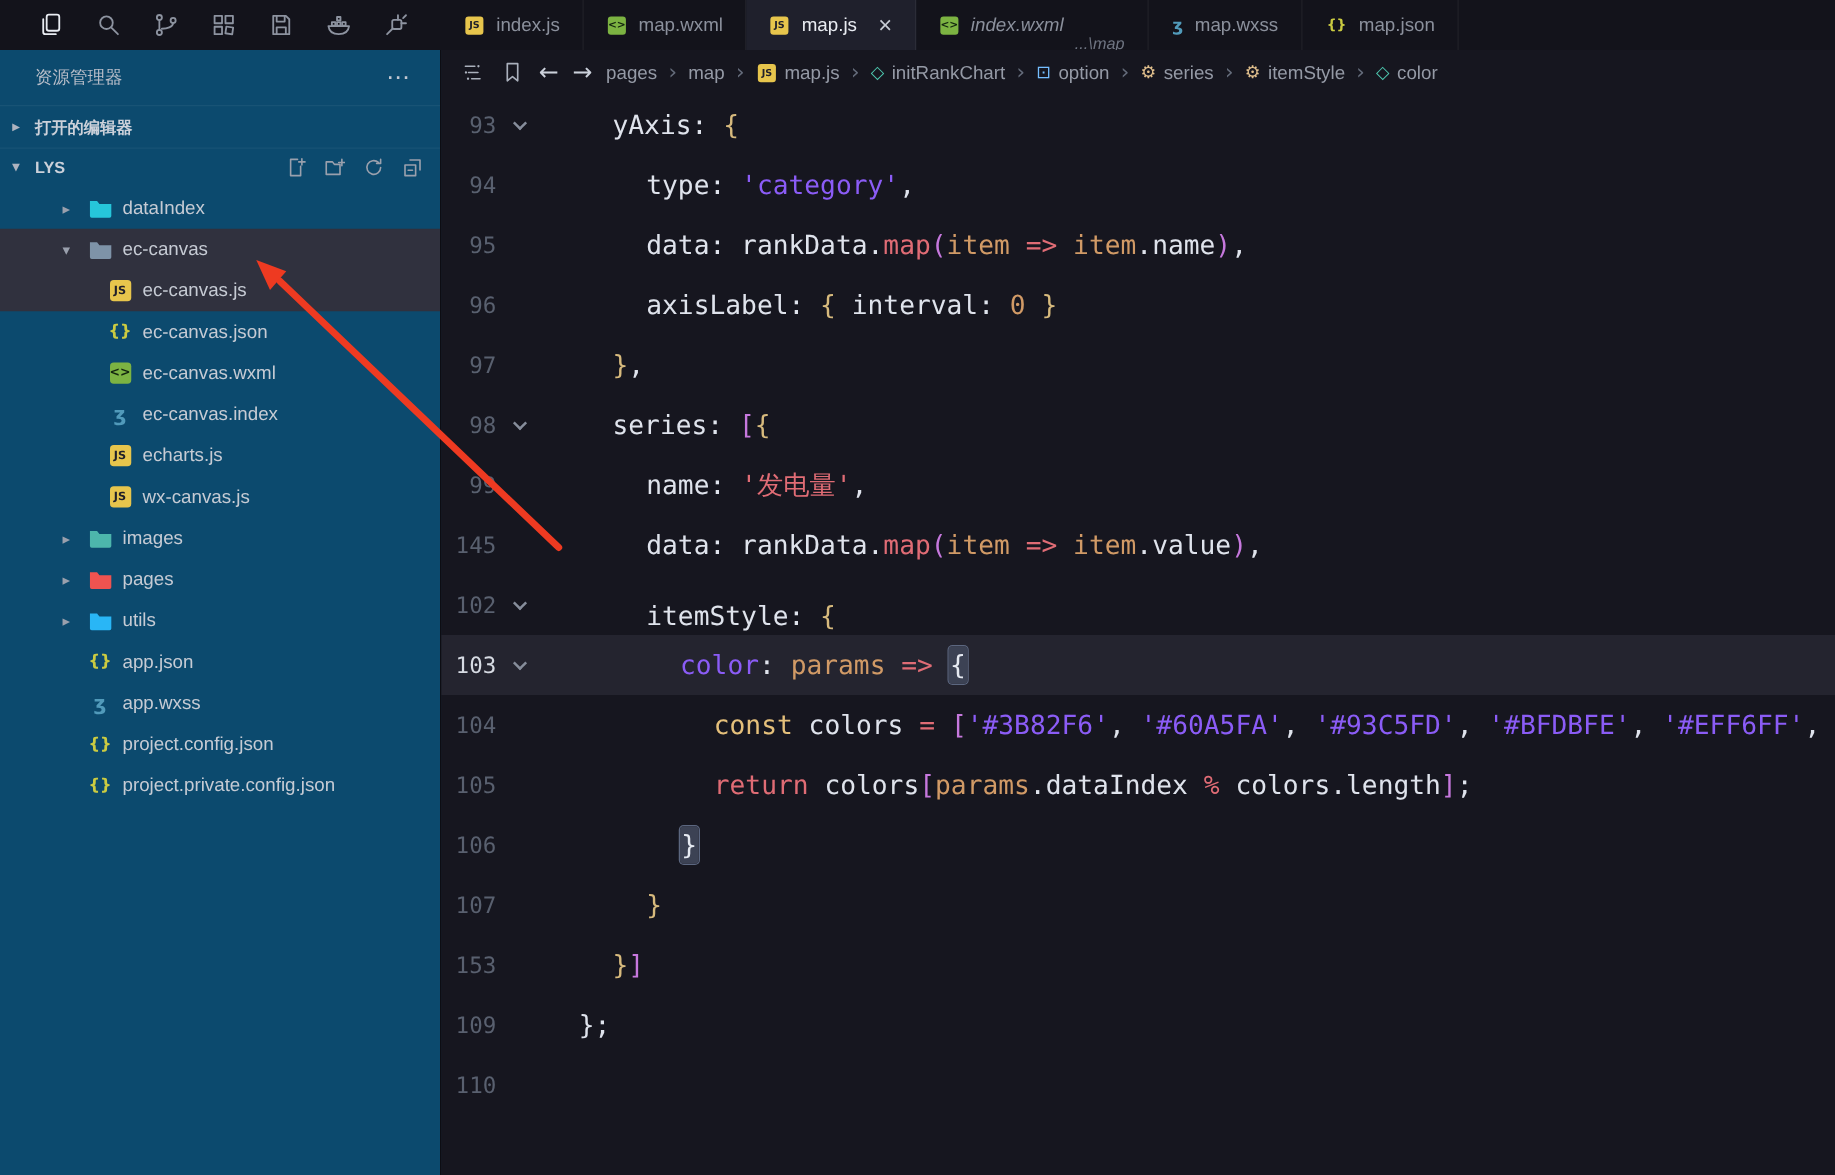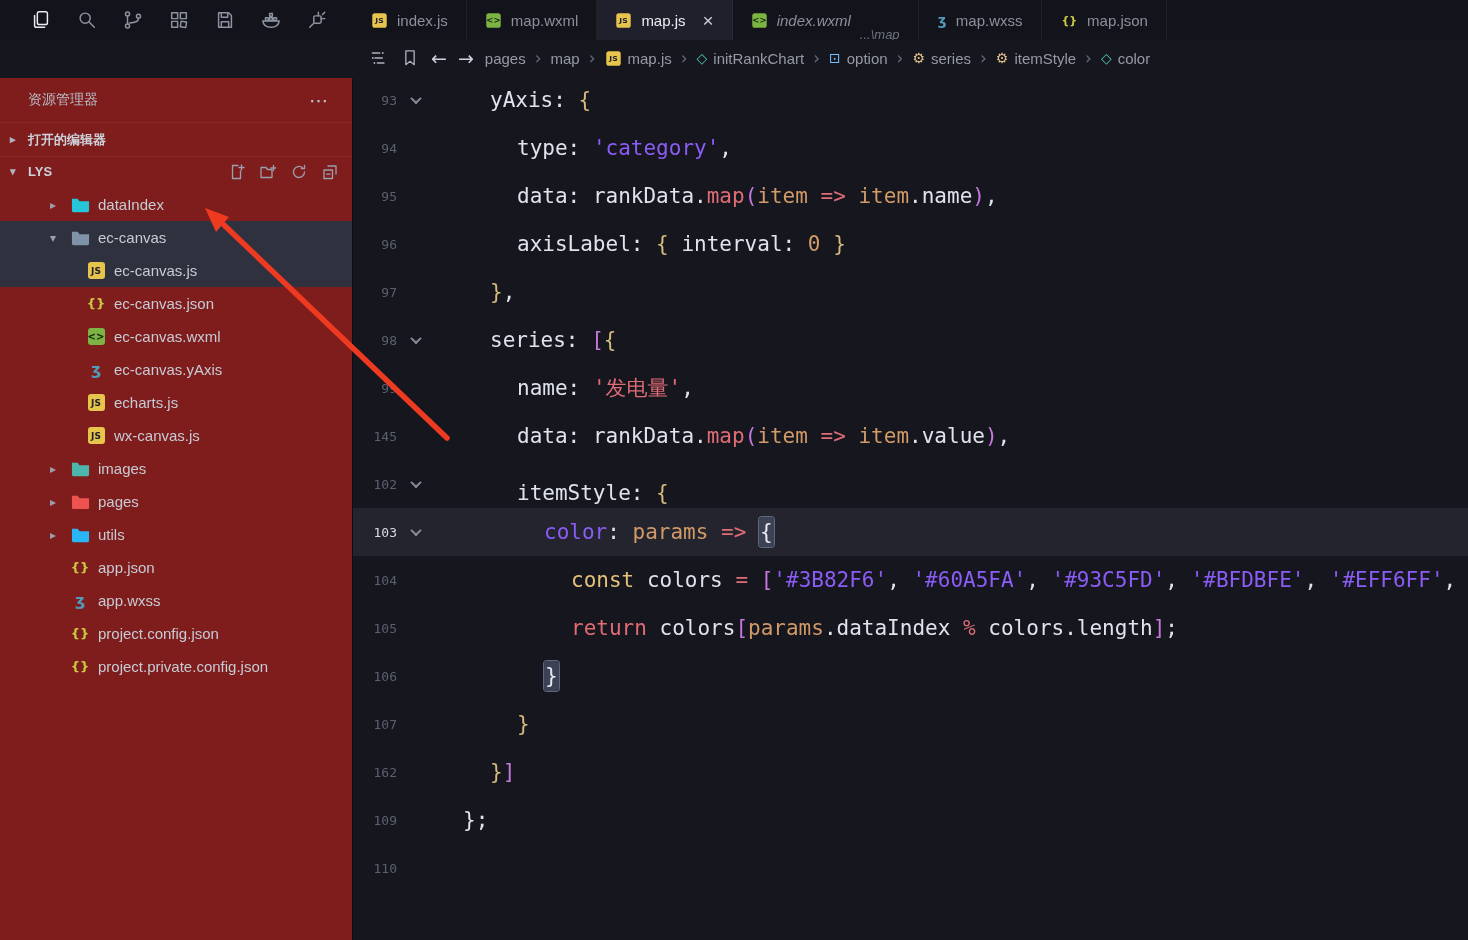--- a/index.html
+++ b/index.html
@@ -29,21 +29,21 @@
   .fi { display:inline-flex; align-items:center; justify-content:center; font-weight:700; flex:none;
         font-family:"DejaVu Sans", sans-serif; }
   .fi-js   { width:17px; height:17px; background:#e7c54c; color:#20202a; border-radius:3px; font-size:9px; }
   .fi-wxml { width:17px; height:17px; background:#7cb342; color:#12240f; border-radius:3px; font-size:10px; }
   .fi-wxss { color:#519aba; font-size:16px; }
   .fi-json { color:#cbcb41; font-size:13px; }
 
   
   .main { display:flex; height:900px; }
 
-  .sidebar { width:353px; flex:none; background:#7f1d1d; border-right:1px solid #0d0d13; display:flex; flex-direction:column;margin-top:38px; }
+  .sidebar { width:353px; flex:none; background:#0c4a6e; border-right:1px solid #0d0d13; display:flex; flex-direction:column; }
   .sb-header { height:44px; display:flex; align-items:center; justify-content:space-between; padding:0 22px 0 28px;
                color:#b9bec9; font-size:14px; }
   .sb-dots { color:#c3c8d2; font-size:19px; letter-spacing:2px; cursor:pointer; }
   .sb-section { display:flex; align-items:center; gap:6px; padding-left:10px; border-top:1px solid rgba(255,255,255,.05);
                 color:#ccd1da; font-weight:700; font-size:13px; cursor:pointer; }
   .sb-open { height:34px; }
   .sb-lys { height:30px; justify-content:space-between; padding-right:14px; }
   .lys-left { display:flex; align-items:center; gap:6px; }
   .sb-actions { display:flex; gap:15px; }
   .sb-action { width:16px; height:16px; color:#9aa0ad; display:inline-flex; cursor:pointer; }
@@ -69,21 +69,21 @@
   .crumb-sep { color:#646b7a; font-size:17px; font-family:"DejaVu Sans", sans-serif; }
   .bc-ic { font-size:14px; font-family:"DejaVu Sans", sans-serif; }
   .bc-cube { color:#4ec9b0; }
   .bc-obj  { color:#75beff; }
   .bc-gear { color:#e2c08d; }
   .fi.sm { transform:scale(.85); }
 
   .code { flex:1; font-family:"DejaVu Sans Mono", monospace; font-size:21px; overflow:hidden; }
   .code-line { height:48px; display:flex; align-items:center; cursor:text; }
   .code-line.current { background:#24242f; }
-  .gutter { width:46px; flex:none; text-align:right; color:#59606f; font-size:13px; padding-right:2px; }
+  .gutter { width:46px; flex:none; text-align:right; color:#59606f; font-size:18px; padding-right:2px; }
   .code-line.current .gutter { color:#d7dbe3; }
   .fold { width:33px; flex:none; display:flex; justify-content:center; align-items:center; cursor:pointer; }
   .fchev { width:8px; height:8px; border-right:2px solid #868d9b; border-bottom:2px solid #868d9b;
            transform:rotate(45deg) translate(-1px,-1px); }
   .codetext { white-space:pre; }
   .tok-fg    { color:#dfe3ec; }
   .tok-str   { color:#8b5cf6; }
   .tok-strcn { color:#e06c75; }
   .tok-fn    { color:#e06c75; }
   .tok-param { color:#d19a66;margin-top:13px; }
@@ -258,21 +258,21 @@
         <div class="tree-row" style="padding-left: 86px;">
           <span class="tree-icon">
             <span class="fi fi-wxml">&lt;&gt;</span>
           </span>
           <span class="tree-label">ec-canvas.wxml</span>
         </div>
         <div class="tree-row" style="padding-left: 86px;">
           <span class="tree-icon">
             <span class="fi fi-wxss">ʒ</span>
           </span>
-          <span class="tree-label">ec-canvas.yAxis</span>
+          <span class="tree-label">ec-canvas.index</span>
         </div>
         <div class="tree-row" style="padding-left: 86px;">
           <span class="tree-icon">
             <span class="fi fi-js">JS</span>
           </span>
           <span class="tree-label">echarts.js</span>
         </div>
         <div class="tree-row" style="padding-left: 86px;">
           <span class="tree-icon">
             <span class="fi fi-js">JS</span>
@@ -467,21 +467,21 @@
           <span class="gutter">106</span>
           <span class="fold"></span>
           <span class="codetext" style="padding-left: 112px;"><span class="tok-boxed">}</span></span>
         </div>
         <div class="code-line">
           <span class="gutter">107</span>
           <span class="fold"></span>
           <span class="codetext" style="padding-left: 85px;"><span class="tok-b1">}</span></span>
         </div>
         <div class="code-line">
-          <span class="gutter">162</span>
+          <span class="gutter">153</span>
           <span class="fold"></span>
           <span class="codetext" style="padding-left: 58px;"><span class="tok-b1">}</span><span class="tok-b2">]</span></span>
         </div>
         <div class="code-line">
           <span class="gutter">109</span>
           <span class="fold"></span>
           <span class="codetext" style="padding-left: 31px;"><span class="tok-fg">}</span><span class="tok-fg">;</span></span>
         </div>
         <div class="code-line">
           <span class="gutter">110</span>

